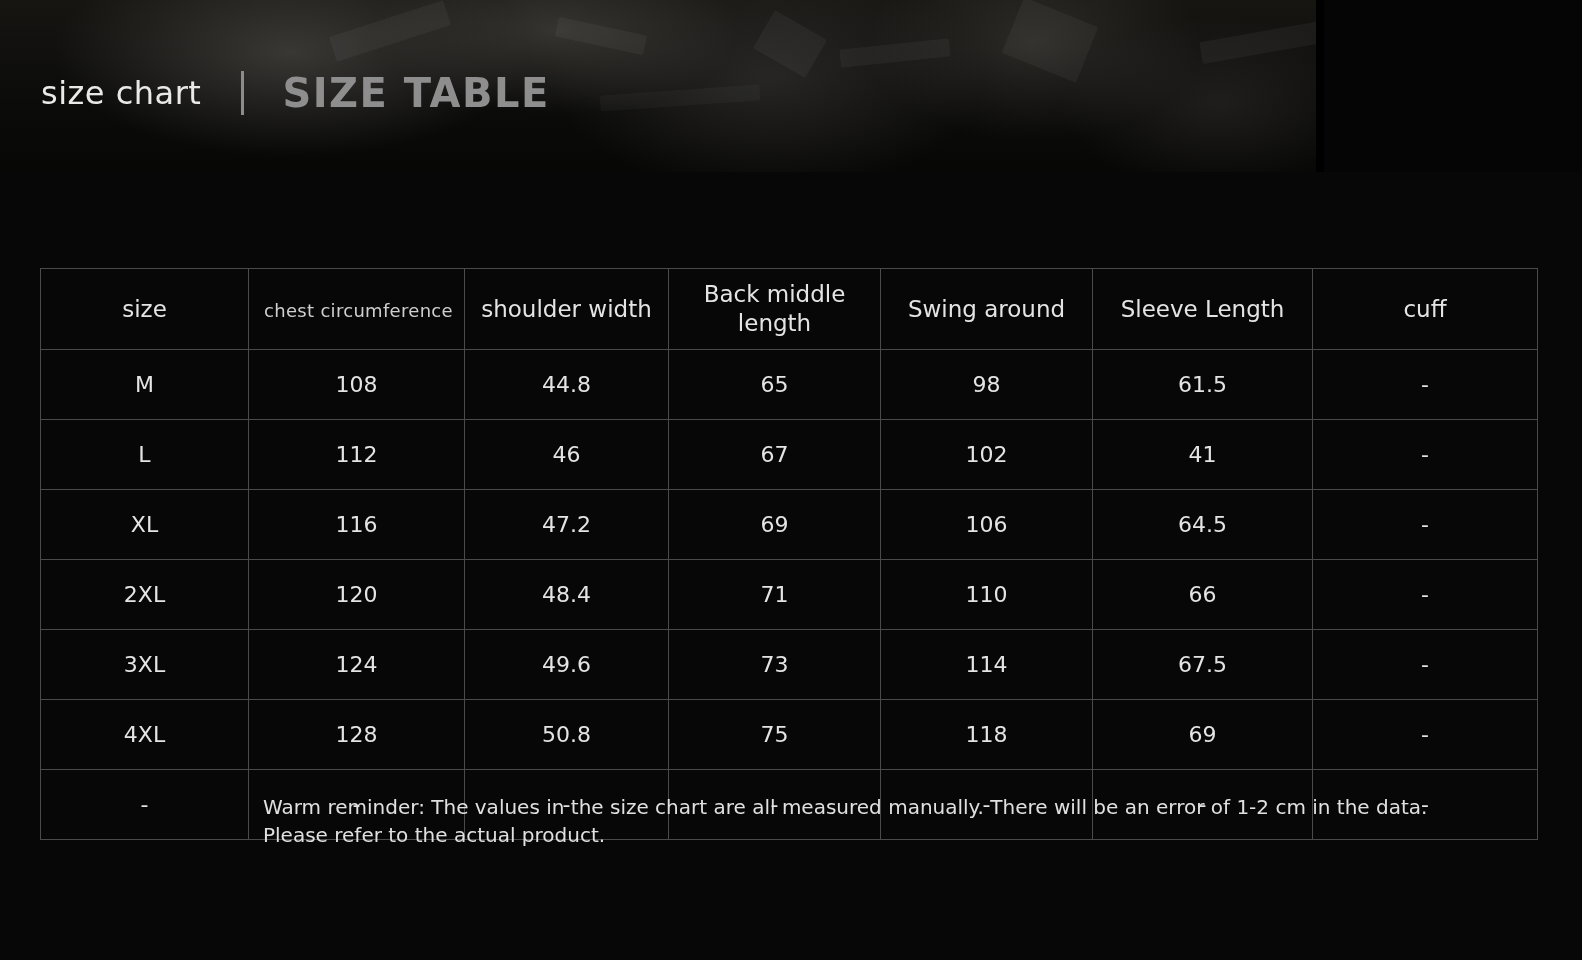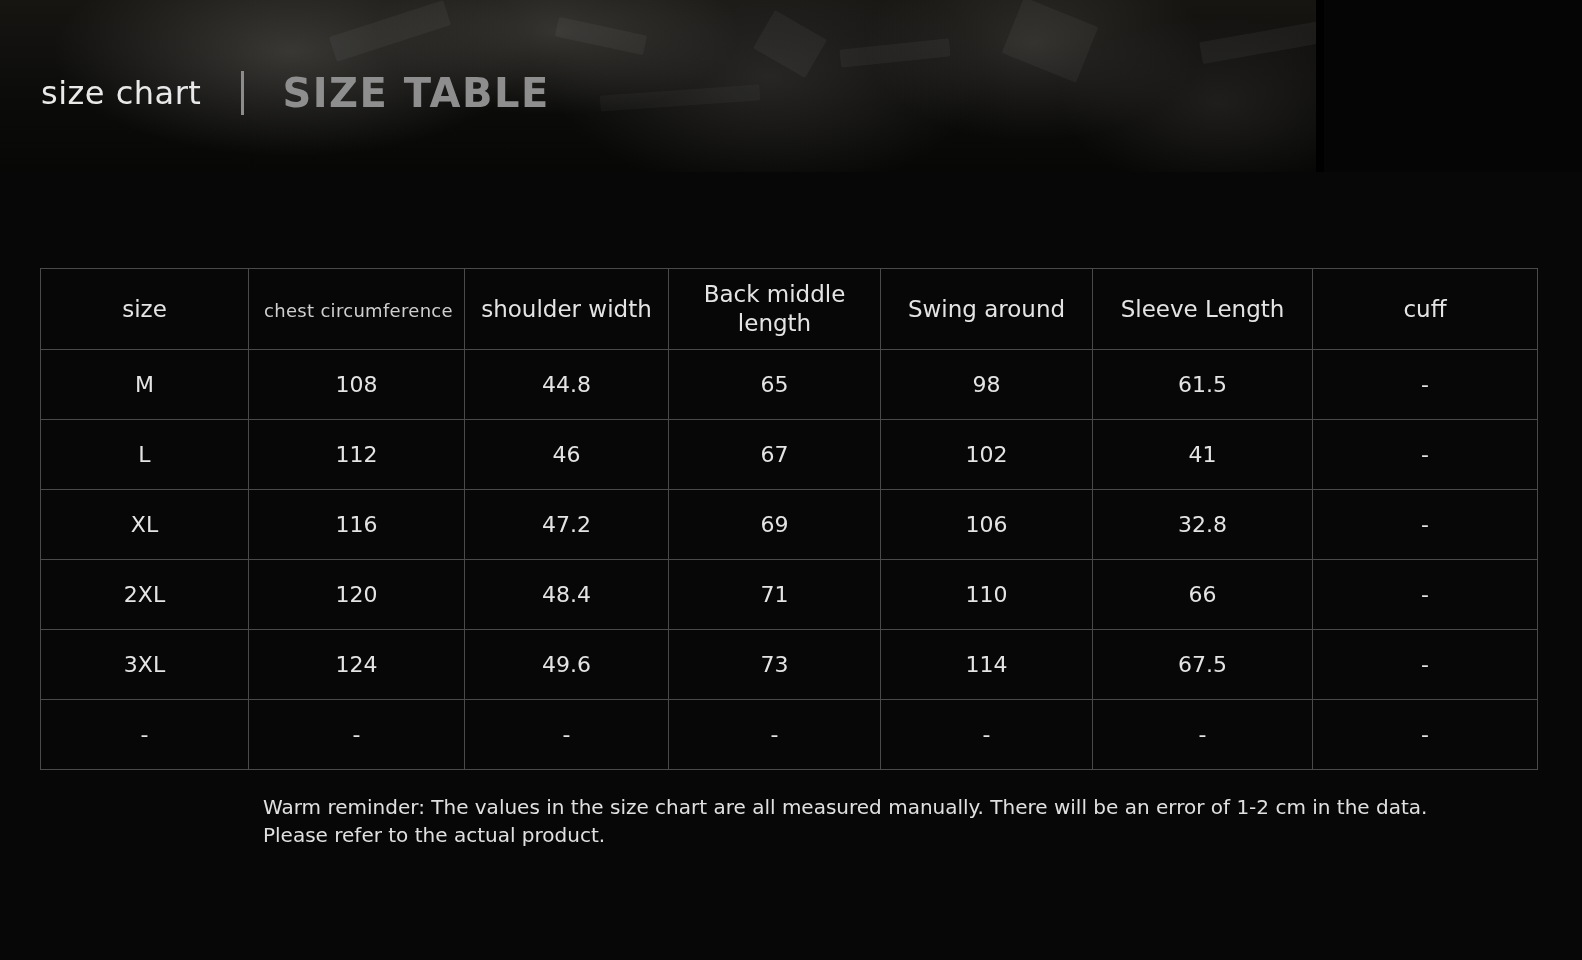--- a/index.html
+++ b/index.html
@@ -253,21 +253,21 @@
             <td>102</td>
             <td>41</td>
             <td>-</td>
           </tr>
           <tr>
             <td>XL</td>
             <td>116</td>
             <td>47.2</td>
             <td>69</td>
             <td>106</td>
-            <td>32.8</td>
+            <td>64.5</td>
             <td>-</td>
           </tr>
           <tr>
             <td>2XL</td>
             <td>120</td>
             <td>48.4</td>
             <td>71</td>
             <td>110</td>
             <td>66</td>
             <td>-</td>
@@ -275,20 +275,29 @@
           <tr>
             <td>3XL</td>
             <td>124</td>
             <td>49.6</td>
             <td>73</td>
             <td>114</td>
             <td>67.5</td>
             <td>-</td>
           </tr>
           <tr>
+            <td>4XL</td>
+            <td>128</td>
+            <td>50.8</td>
+            <td>75</td>
+            <td>118</td>
+            <td>69</td>
+            <td>-</td>
+          </tr>
+          <tr>
             <td>-</td>
             <td>-</td>
             <td>-</td>
             <td>-</td>
             <td>-</td>
             <td>-</td>
             <td>-</td>
           </tr>
         </tbody>
       </table>

